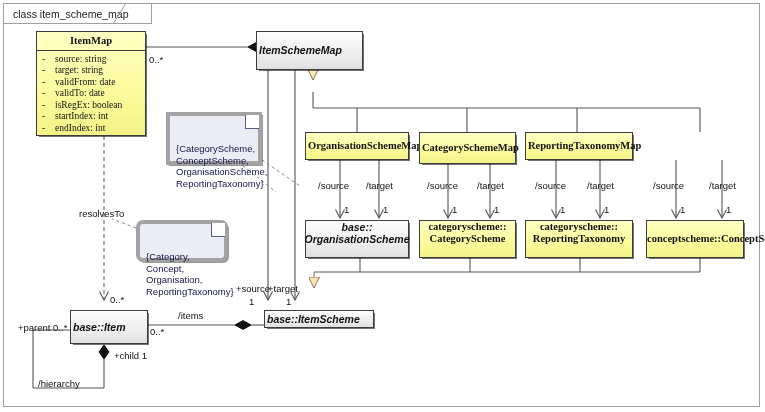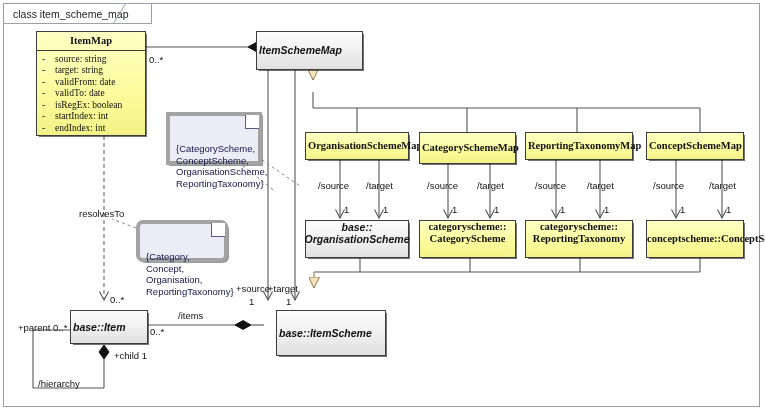--- a/index.html
+++ b/index.html
@@ -195,25 +195,20 @@
       <div class="name">CategorySchemeMap</div>
     </div>
   </div>
 
   <div class="cls yellow" style="left:525px;top:132px;width:108px;height:28px;">
     <div class="namewrap" style="height:100%;">
       <div class="name">ReportingTaxonomyMap</div>
     </div>
   </div>
 
-  <div class="cls yellow" style="left:646px;top:132px;width:98px;height:28px;">
-    <div class="namewrap" style="height:100%;">
-      <div class="name">ConceptSchemeMap</div>
-    </div>
-  </div>
 
   <div class="cls gray" style="left:305px;top:220px;width:104px;height:38px;">
     <div class="namewrap" style="height:100%;flex-direction:column;">
       <div class="name ital" style="padding:0;">base::</div>
       <div class="name ital" style="padding:0;">OrganisationScheme</div>
     </div>
   </div>
 
   <div class="cls yellow" style="left:419px;top:220px;width:97px;height:38px;">
     <div class="namewrap" style="height:100%;flex-direction:column;">
@@ -235,21 +230,21 @@
       <div class="name" style="padding:0;">ConceptScheme</div>
     </div>
   </div>
 
   <div class="cls gray" style="left:70px;top:310px;width:78px;height:34px;">
     <div class="namewrap" style="height:100%;">
       <div class="name ital">base::Item</div>
     </div>
   </div>
 
-  <div class="cls gray" style="left:264px;top:310px;width:110px;height:46px;margin-left:12px;">
+  <div class="cls gray" style="left:264px;top:310px;width:110px;height:18px;">
     <div class="namewrap" style="height:100%;">
       <div class="name ital">base::ItemScheme</div>
     </div>
   </div>
 
   <div class="note" style="left:166px;top:112px;width:96px;height:53px;">
     <span class="fold"></span>
     <span>{CategoryScheme,
 ConceptScheme,
 OrganisationScheme,

